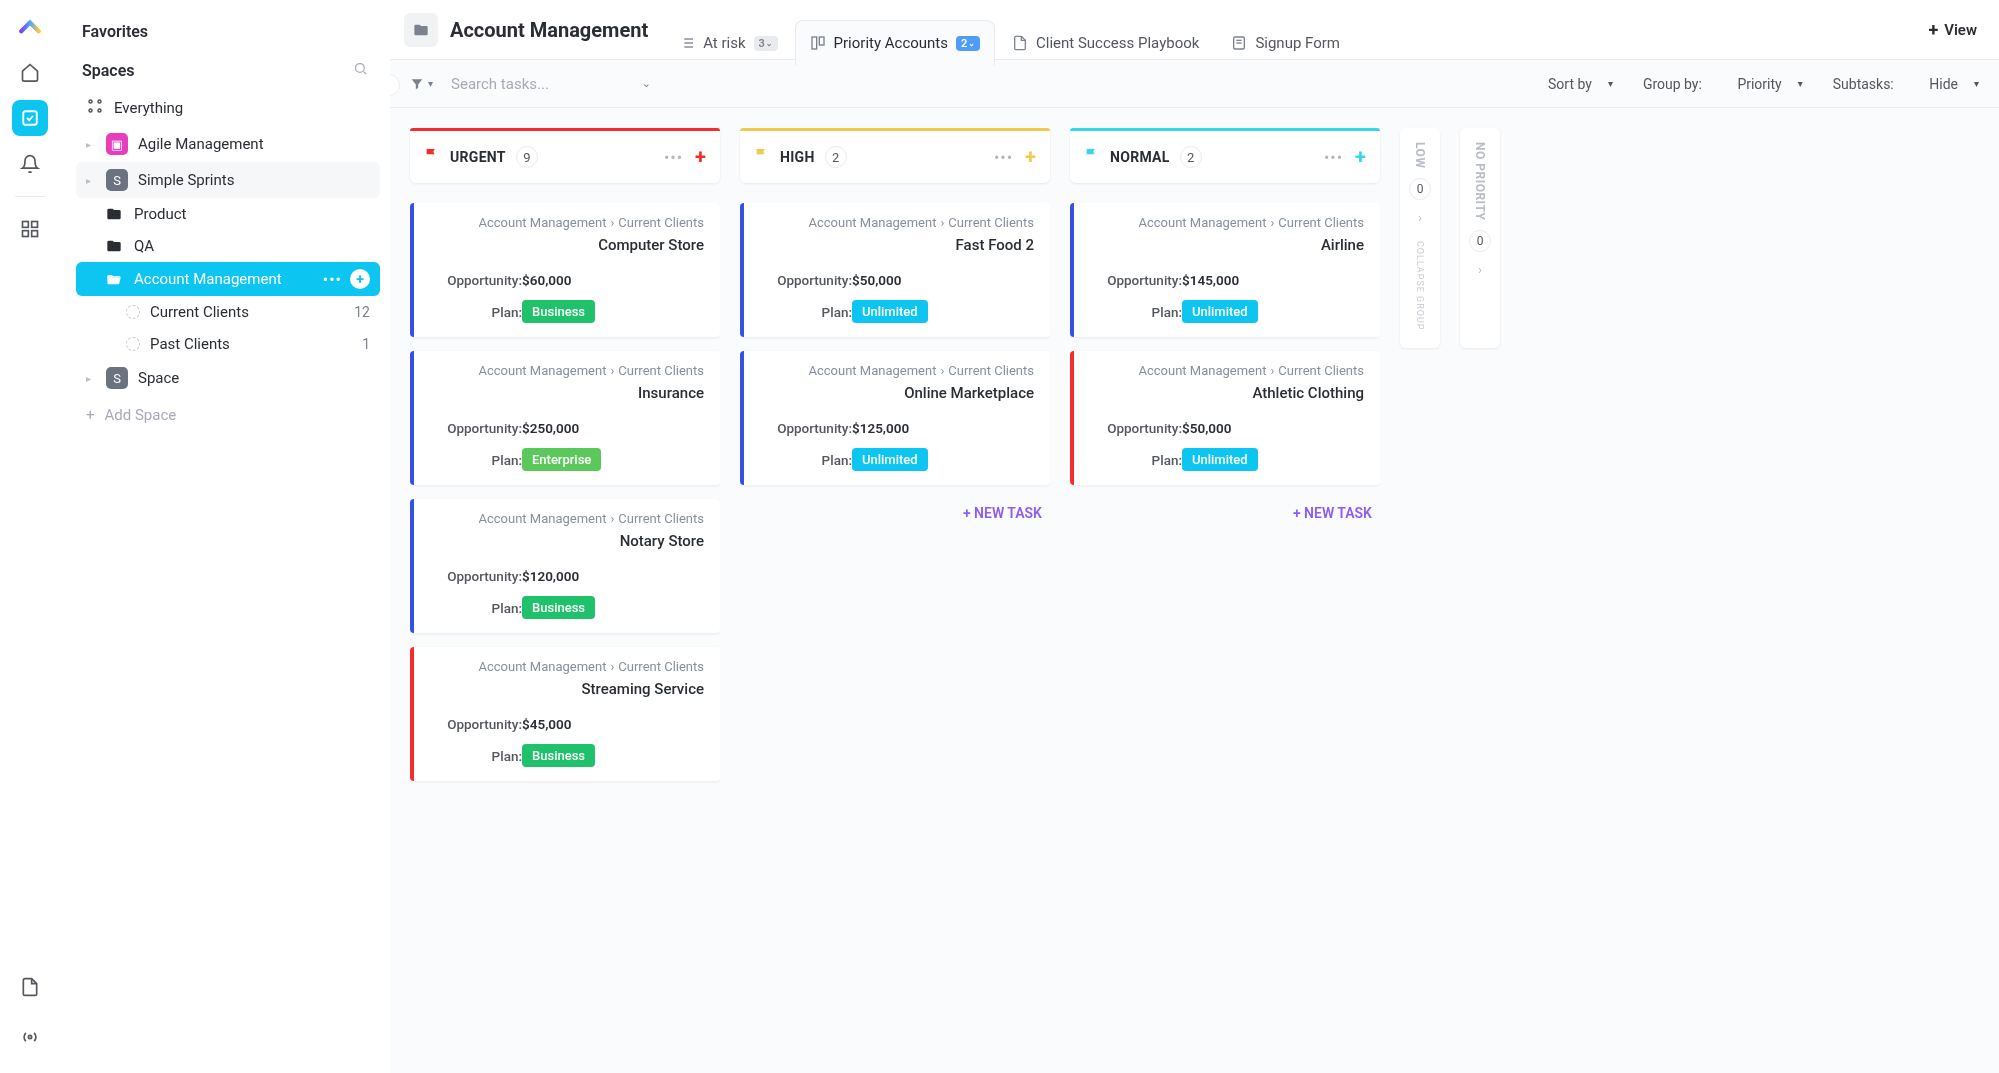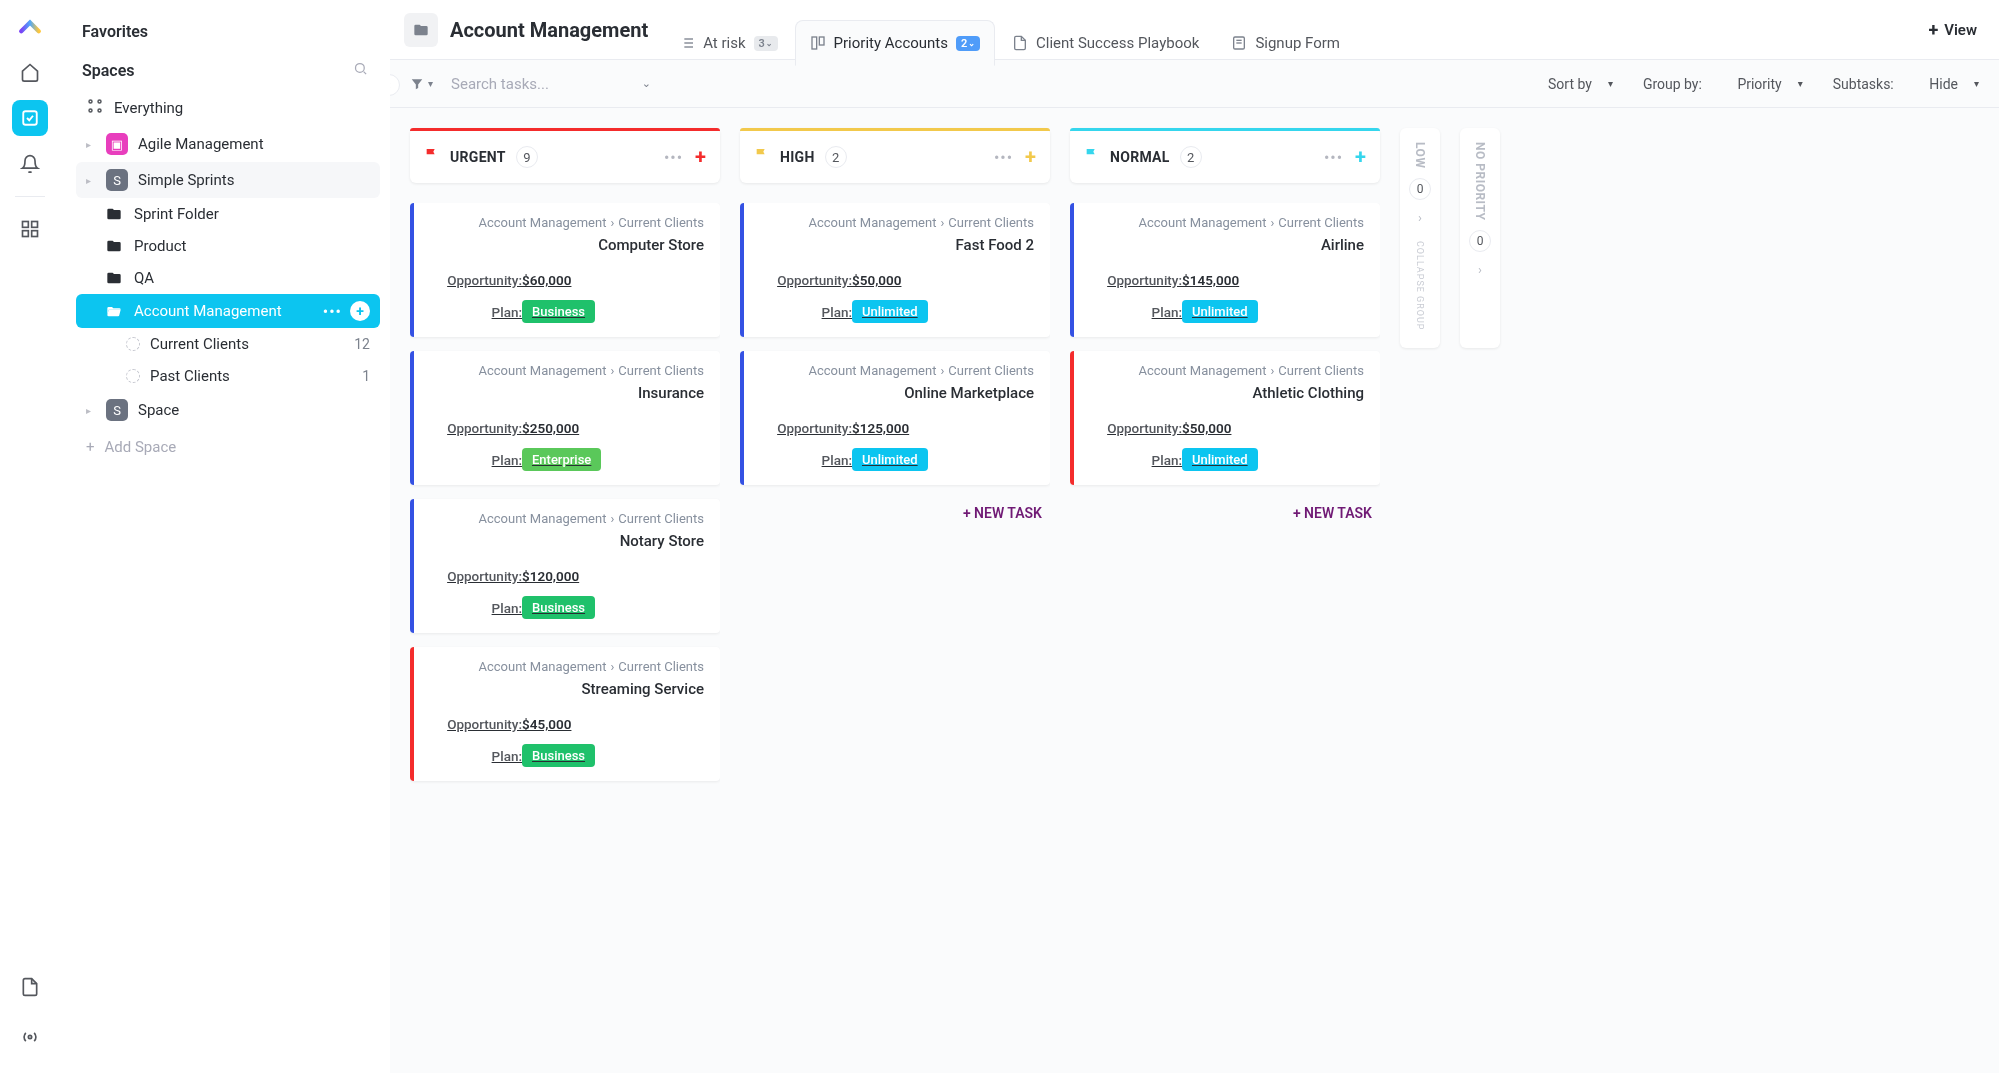--- a/index.html
+++ b/index.html
@@ -64,26 +64,26 @@
 .count-pill { min-width:22px; height:22px; border-radius:11px; border:1px solid #e9ebf0; display:flex; align-items:center; justify-content:center; font-size:13px; color:#54575d; padding:0 6px; }
 .col-head-actions { margin-left:auto; display:flex; gap:12px; align-items:center; }
 .dots { color:#b4b6bf; cursor:pointer; letter-spacing:1px; font-size:16px; }
 .plus-col { font-size:20px; font-weight:700; cursor:pointer; }
 
 .cards { overflow-y:auto; display:flex; flex-direction:column; gap:14px; padding-bottom:20px; }
 .card { background:#fff; border-radius:4px; box-shadow:0 1px 3px rgba(0,0,0,0.07); border-left:4px solid; padding:12px 16px 14px; cursor:pointer; }
 .card-crumb { font-size:13px; color:#87909e; margin-bottom:6px; }
 .card-crumb .sep { margin:0 4px; }
 .card-title { font-size:15px; font-weight:500; color:#2a2e34; margin-bottom:18px; }
-.card-row { display:flex; align-items:center; font-size:13.5px; margin-bottom:12px;text-decoration:underline; }
+.card-row { display:flex; align-items:center; font-size:13.5px; margin-bottom:12px; }
 .card-row:last-child { margin-bottom:0; }
 .card-label { color:#54575d; font-weight:500; width:92px; }
 .card-val { font-weight:600; }
 .plan-tag { padding:4px 10px; border-radius:4px; color:#fff; font-size:13px; font-weight:500; }
-.new-task { padding:6px 8px; color:#701a75; font-size:14px; font-weight:600; cursor:pointer; }
+.new-task { padding:6px 8px; color:#8b5cf6; font-size:14px; font-weight:600; cursor:pointer; }
 
 .col-collapsed { width:40px; flex-shrink:0; background:#fff; border-radius:6px; box-shadow:0 1px 3px rgba(0,0,0,0.08); padding:14px 0; display:flex; flex-direction:column; align-items:center; gap:10px; height:220px; }
 .col-collapsed .v-label { writing-mode:vertical-rl; font-size:12px; font-weight:700; color:#b8bcc5; letter-spacing:0.5px; }
 .col-collapsed .count-pill { font-size:12px; }
 .col-collapsed .chev { color:#b8bcc5; font-size:13px; }
 .collapse-group-label { writing-mode:vertical-rl; font-size:9px; letter-spacing:1px; color:#c8cbd3; margin:6px 0 0; }
 </style>
 </head>
 <body>
 
@@ -164,29 +164,20 @@
   <div id="spaces-container">
       <div class="sb-item indent1">
         <span class="sb-chevron">▸</span>
         <span class="sp-icon" style="background:#e83ebd">▣</span>
         <span>Agile Management</span>
       </div>
       <div class="sb-item indent1 sb-highlight">
         <span class="sb-chevron">▸</span>
         <span class="sp-icon" style="background:#6b7280">S</span>
         <span>Simple Sprints</span>
-      </div>
-      <div class="sb-item indent1">
-        <span class="sb-spacer"></span>
-        <span class="folder-ic">
-          <svg width="16" height="16" viewBox="0 0 24 24" fill="currentColor">
-            <path d="M10 4H4a2 2 0 00-2 2v12a2 2 0 002 2h16a2 2 0 002-2V8a2 2 0 00-2-2h-8l-2-2z"></path>
-          </svg>
-        </span>
-        <span>Sprint Folder</span>
       </div>
       <div class="sb-item indent1">
         <span class="sb-spacer"></span>
         <span class="folder-ic">
           <svg width="16" height="16" viewBox="0 0 24 24" fill="currentColor">
             <path d="M10 4H4a2 2 0 00-2 2v12a2 2 0 002 2h16a2 2 0 002-2V8a2 2 0 00-2-2h-8l-2-2z"></path>
           </svg>
         </span>
         <span>Product</span>
       </div>

